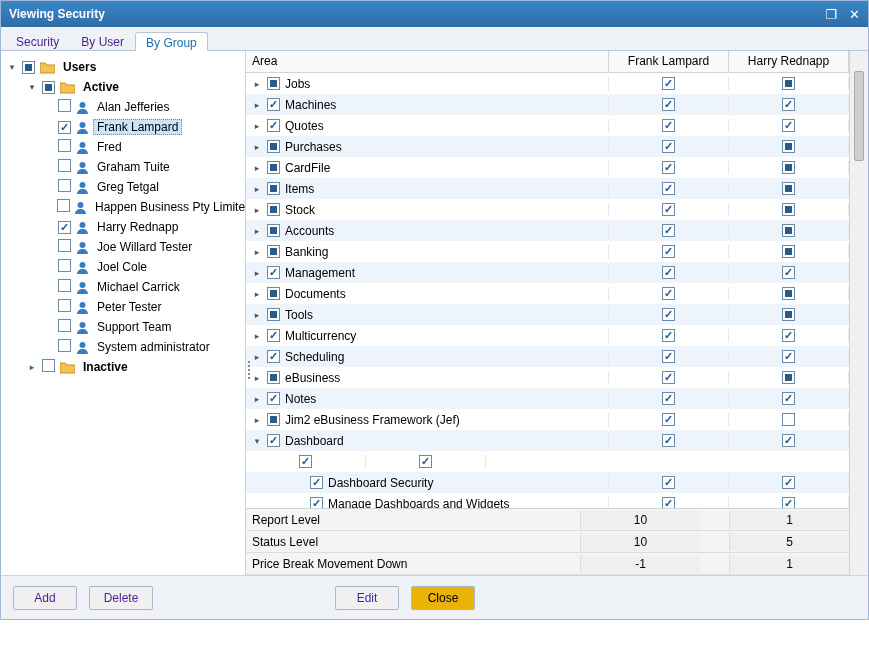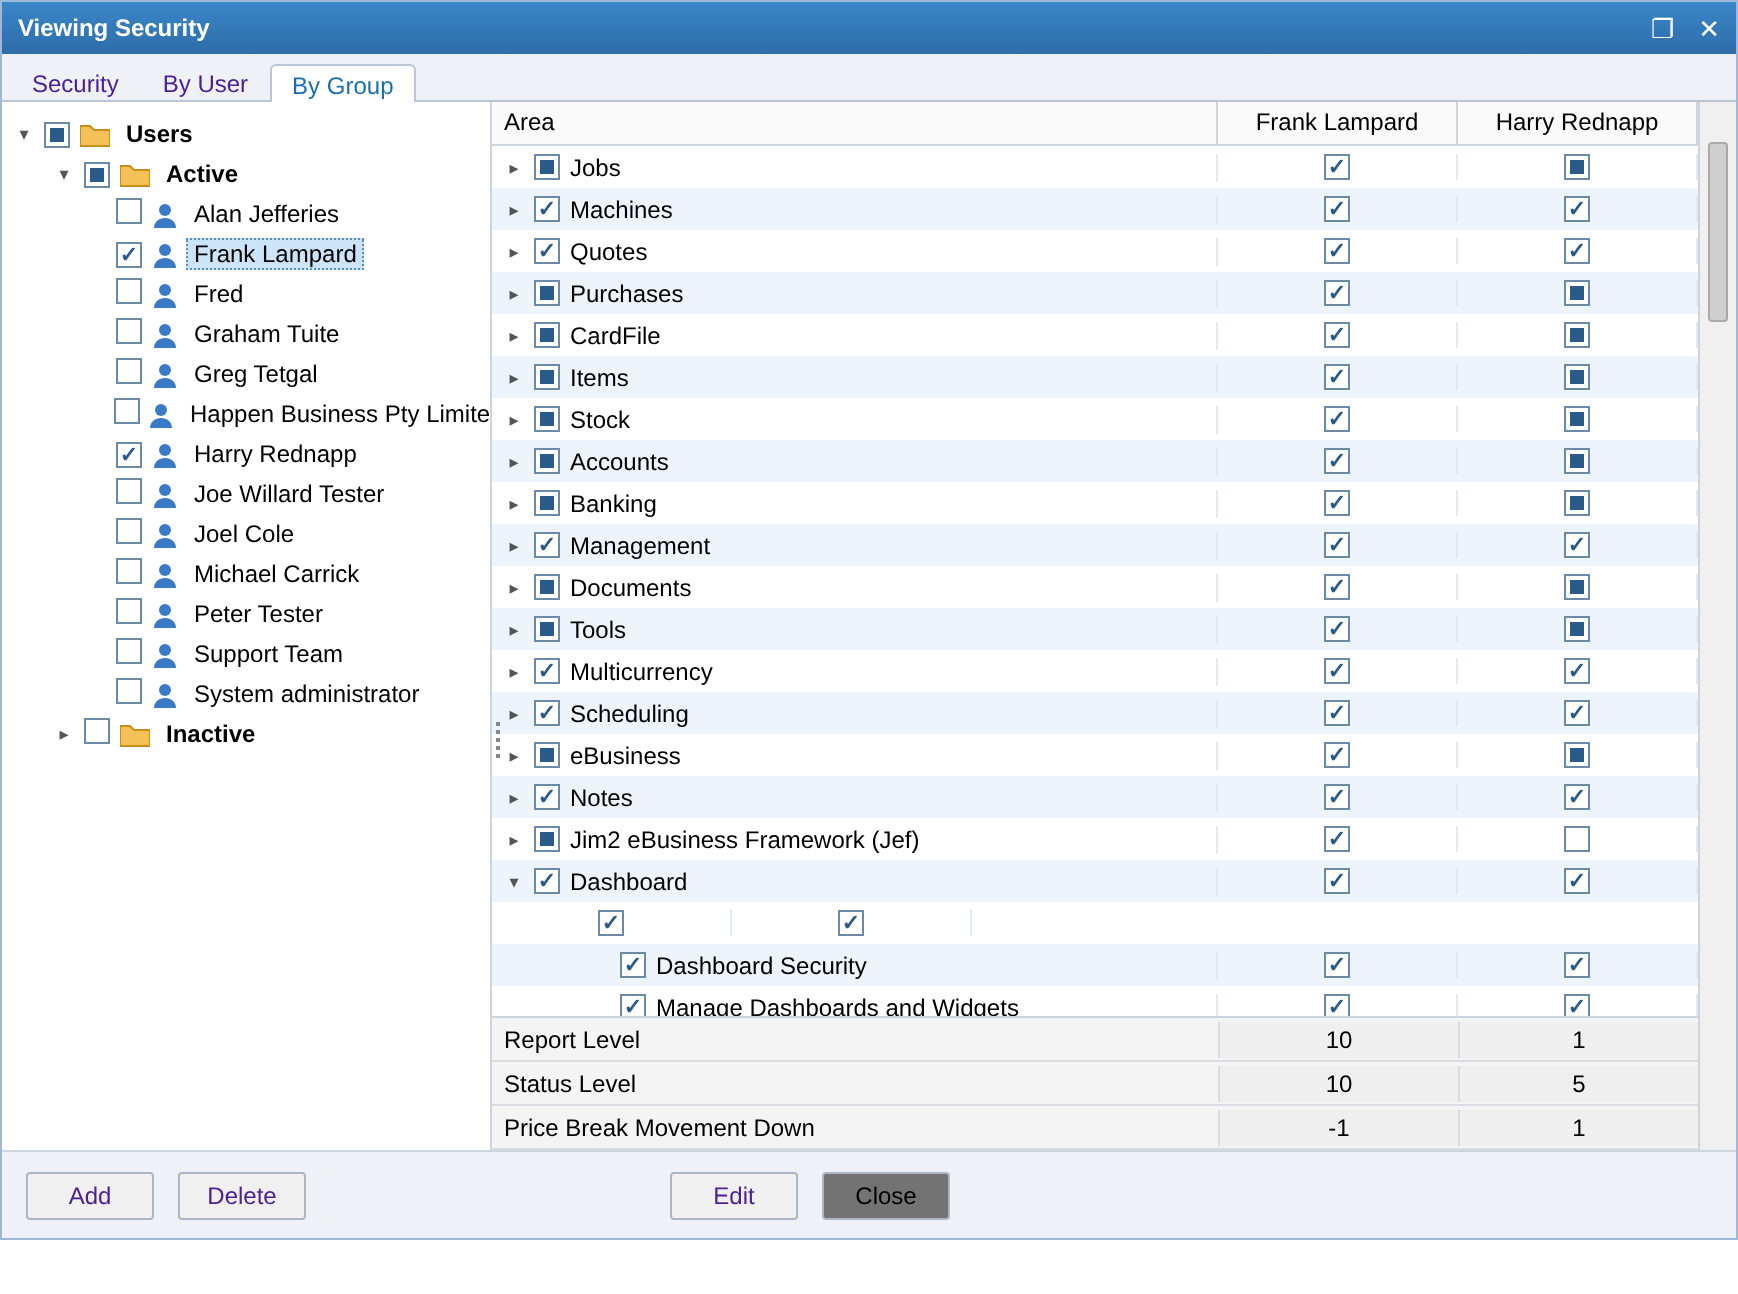--- a/index.html
+++ b/index.html
@@ -43,27 +43,27 @@
   .ga { flex: 1; display: flex; align-items: center; gap: 5px; padding-left: 6px; border-right: 1px solid #e4e9ef; white-space: nowrap; }
   .ga .arrow { width: 10px; color: #555; font-size: 9px; text-align: center; }
   .gc { width: 120px; border-right: 1px solid #e4e9ef; display: flex; justify-content: center; }
   .grow .cbx { border-color: #6b8aa8; }
 
   .splitter-dots { width: 6px; display: flex; flex-direction: column; justify-content: center; align-items: center; gap: 2px; color: #aaa; position: absolute; left: 245px; top: 310px; }
   .splitter-dots span { width: 2px; height: 2px; background: #888; display: block; }
 
   
   .summary { border-top: 1px solid #ccd4de; }
-  .srow { display: flex; height: 22px; align-items: center; background: #f4f4f4; border-bottom: 1px solid #d8dde3; }
+  .srow { display: flex; height: 22px; align-items: center; background: #f4f4f4; border-bottom: 1px solid #d8dde3; gap: 29px; }
   .srow .sa { flex: 1; padding: 0 6px; }
   .srow .sc { width: 120px; text-align: center; background: #efefef; border-left: 1px solid #d8dde3; padding: 2px 0; }
   .srow .sc + .sc { }
 
   .buttonbar { height: 44px; border-top: 1px solid #ccd4de; background: #eef2f7; display: flex; align-items: center; padding: 0 12px; gap: 12px; }
-  .btn { min-width: 64px; height: 24px; background: #737373; border: 1px solid #a9b7c6; border-radius: 2px; cursor: pointer; padding: 0 12px; }
+  .btn { min-width: 64px; height: 24px; background: #eab308; border: 1px solid #a9b7c6; border-radius: 2px; cursor: pointer; padding: 0 12px; }
   .btn:disabled { color: #4c1d95; background: #f0f0f0; cursor: default; }
   .spacer { flex: 1; }
   .btn-group-mid { margin-left: 170px; display: flex; gap: 12px; }
 </style>
 </head>
 <body>
 
 <div class="window">
 
   <div class="titlebar">

